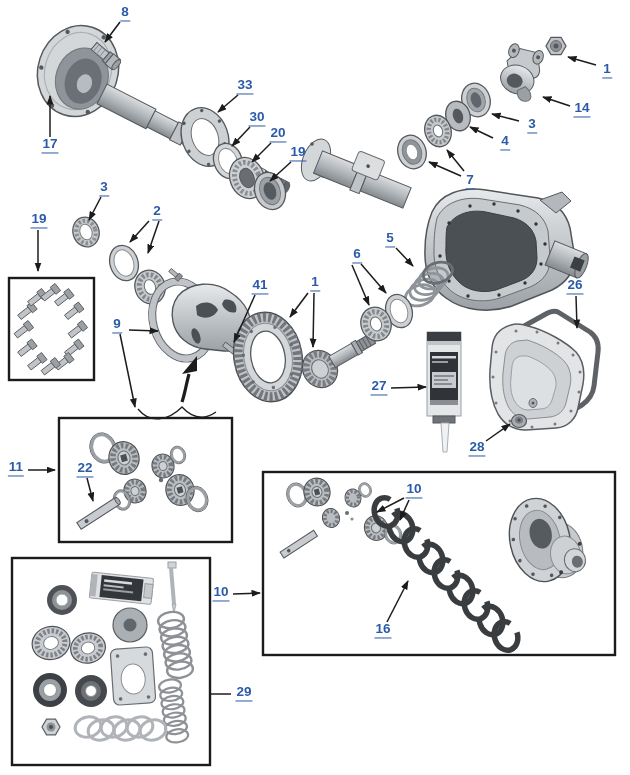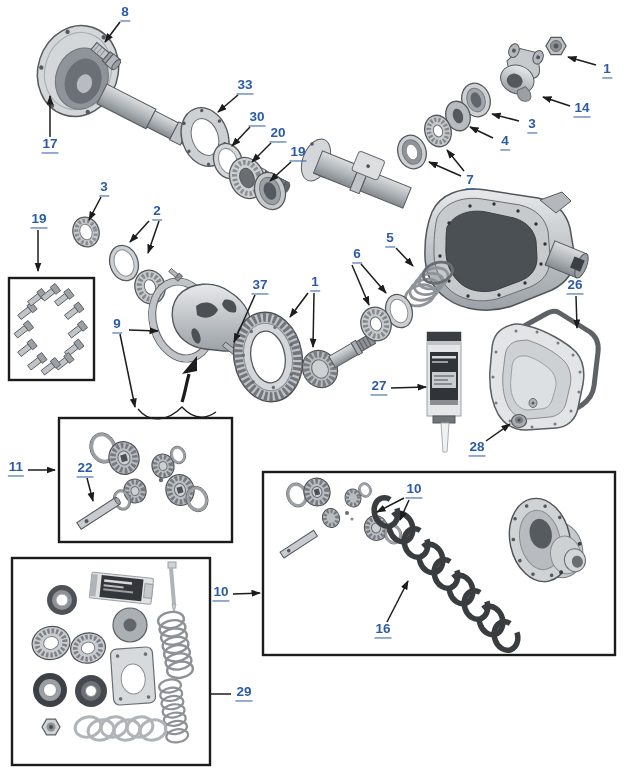--- a/index.html
+++ b/index.html
@@ -599,19 +599,19 @@
 <span class="callout" style="left:383px;top:631px">16</span>
 <span class="callout" style="left:582px;top:110px">14</span>
 <span class="callout" style="left:532px;top:126px">3</span>
 <span class="callout" style="left:607px;top:71px">1</span>
 <span class="callout" style="left:50px;top:146px">17</span>
 <span class="callout" style="left:278px;top:135px">20</span>
 <span class="callout" style="left:298px;top:154px">19</span>
 <span class="callout" style="left:257px;top:119px">30</span>
 <span class="callout" style="left:245px;top:87px">33</span>
 <span class="callout" style="left:85px;top:470px">22</span>
-<span class="callout" style="left:260px;top:287px">37</span>
+<span class="callout" style="left:260px;top:287px">41</span>
 <span class="callout" style="left:39px;top:221px">19</span>
 <span class="callout" style="left:575px;top:287px">26</span>
 <span class="callout" style="left:379px;top:388px">27</span>
 <span class="callout" style="left:477px;top:449px">28</span>
 <span class="callout" style="left:244px;top:694px">29</span>
 </div>
 
 </body></html>

